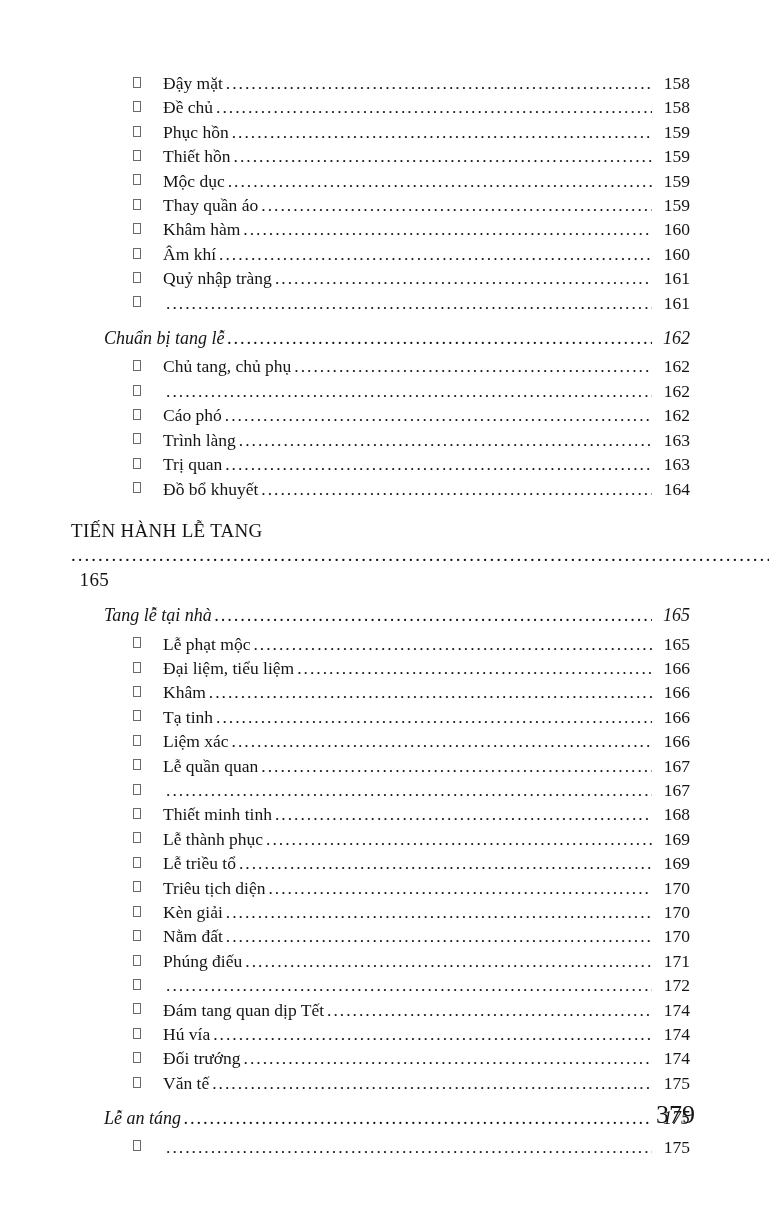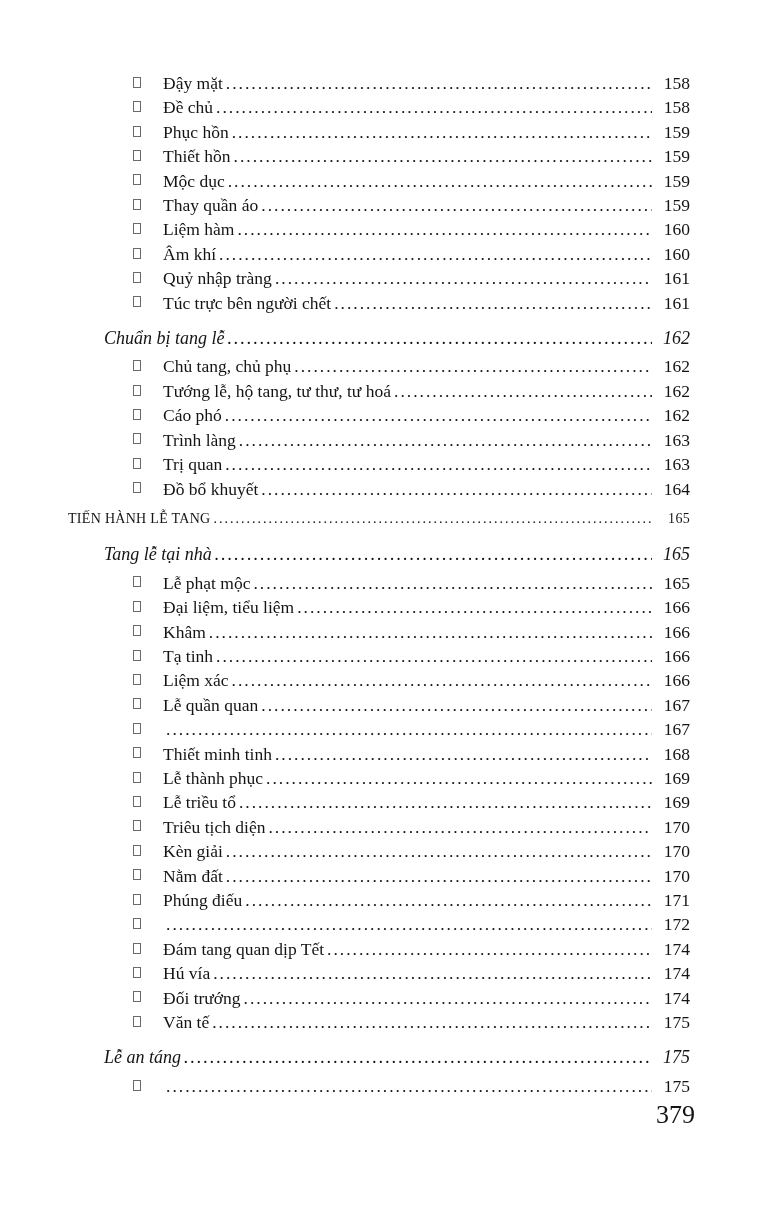--- a/index.html
+++ b/index.html
@@ -42,24 +42,25 @@
     background: transparent;
   }
   .row.section {
     font-style: italic;
     margin-left: 36px;
     margin-top: 11px;
     margin-bottom: 4px;
     font-size: 18px;
   }
   .row.chapter {
-    margin-top: 6px;
+    margin-top: 18px;
     margin-bottom: 4px;
-    font-size: 14px;
+    font-size: 19px;
     letter-spacing: 0.3px;
+    flex-direction: column;
   }
   .label {
     flex: none;
     white-space: nowrap;
   }
   .leader {
     flex: 1 1 auto;
     min-width: 0;
     overflow: hidden;
     white-space: nowrap;
@@ -116,56 +117,54 @@
         <span class="num">159</span>
       </div>
       <div class="row item">
         <span class="bullet"></span>
         <span class="label">Thay quần áo</span>
         <span class="leader">........................................................................................................................................................................................................</span>
         <span class="num">159</span>
       </div>
       <div class="row item">
         <span class="bullet"></span>
-        <span class="label">Liệm hàm</span>
+        <span class="label">Khâm hàm</span>
         <span class="leader">........................................................................................................................................................................................................</span>
         <span class="num">160</span>
       </div>
       <div class="row item">
         <span class="bullet"></span>
         <span class="label">Âm khí</span>
         <span class="leader">........................................................................................................................................................................................................</span>
         <span class="num">160</span>
       </div>
       <div class="row item">
         <span class="bullet"></span>
         <span class="label">Quỷ nhập tràng</span>
         <span class="leader">........................................................................................................................................................................................................</span>
         <span class="num">161</span>
       </div>
       <div class="row item">
         <span class="bullet"></span>
-        <span class="label">Túc trực bên người chết</span>
         <span class="leader">........................................................................................................................................................................................................</span>
         <span class="num">161</span>
       </div>
       <div class="row section">
         <span class="label">Chuẩn bị tang lễ</span>
         <span class="leader">........................................................................................................................................................................................................</span>
         <span class="num">162</span>
       </div>
       <div class="row item">
         <span class="bullet"></span>
         <span class="label">Chủ tang, chủ phụ</span>
         <span class="leader">........................................................................................................................................................................................................</span>
         <span class="num">162</span>
       </div>
       <div class="row item">
         <span class="bullet"></span>
-        <span class="label">Tướng lễ, hộ tang, tư thư, tư hoá</span>
         <span class="leader">........................................................................................................................................................................................................</span>
         <span class="num">162</span>
       </div>
       <div class="row item">
         <span class="bullet"></span>
         <span class="label">Cáo phó</span>
         <span class="leader">........................................................................................................................................................................................................</span>
         <span class="num">162</span>
       </div>
       <div class="row item">

